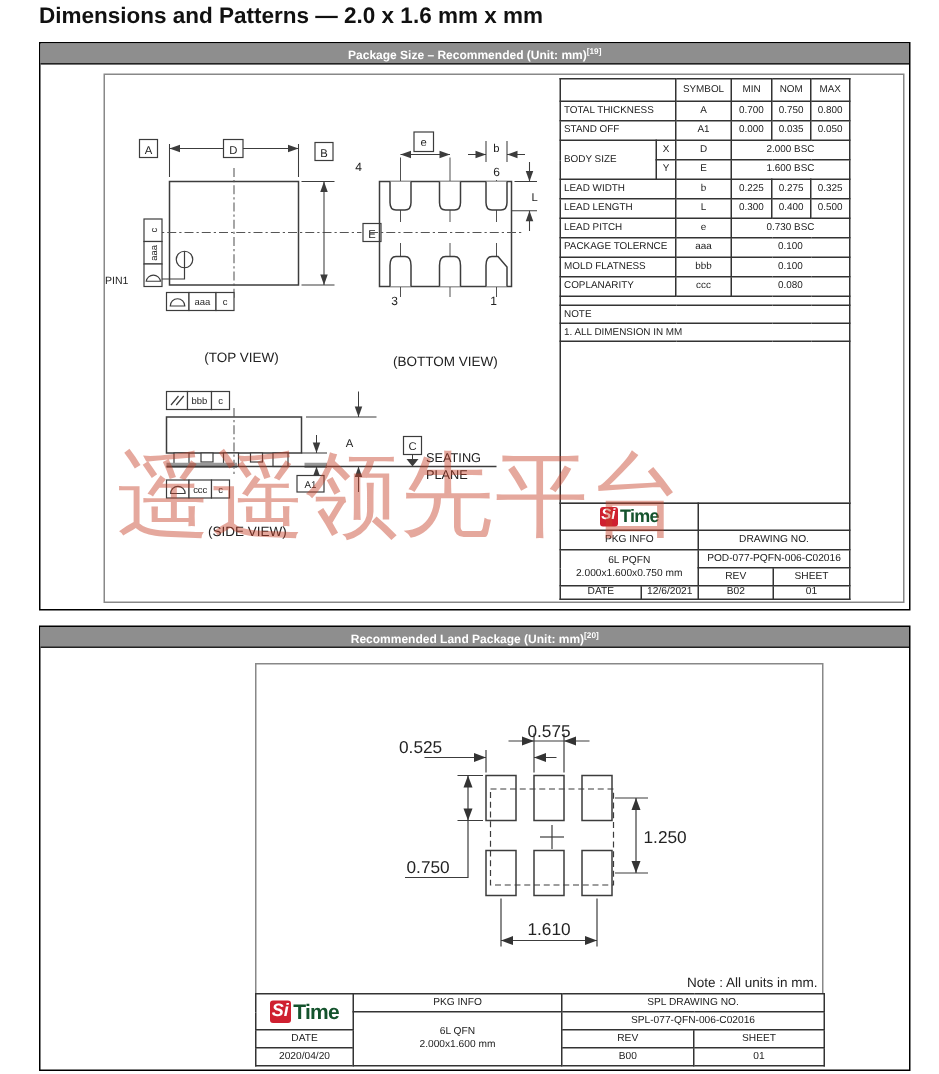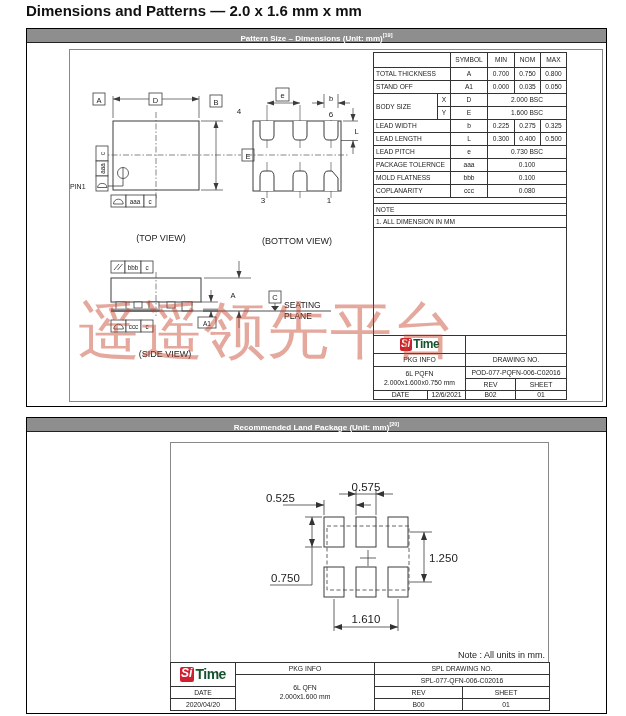--- a/index.html
+++ b/index.html
@@ -50,21 +50,21 @@
 </style>
 </head>
 <body>
 
 <div id="page">
 
   <div id="doc-title">Dimensions and Patterns — 2.0 x 1.6 mm x mm</div>
 
   <div class="section" id="section1">
     <div class="banner">
-      <span>Pattern Size – Dimensions (Unit: mm)</span><sup>[19]</sup>
+      <span>Package Size – Recommended (Unit: mm)</span><sup>[19]</sup>
     </div>
     <div class="sec-content">
 
       <div class="frame" id="frame1">
         <svg width="532" height="351" viewBox="0 0 532 351">
           <defs>
             <marker id="m1" markerWidth="9" markerHeight="7" refX="7.5" refY="3" orient="auto" markerUnits="userSpaceOnUse">
               <path d="M0.5,0.5 L7.5,3 L0.5,5.5 Z" fill="#3c3c3c"></path>
             </marker>
             <marker id="m1s" markerWidth="9" markerHeight="7" refX="7.5" refY="3" orient="auto-start-reverse" markerUnits="userSpaceOnUse">

